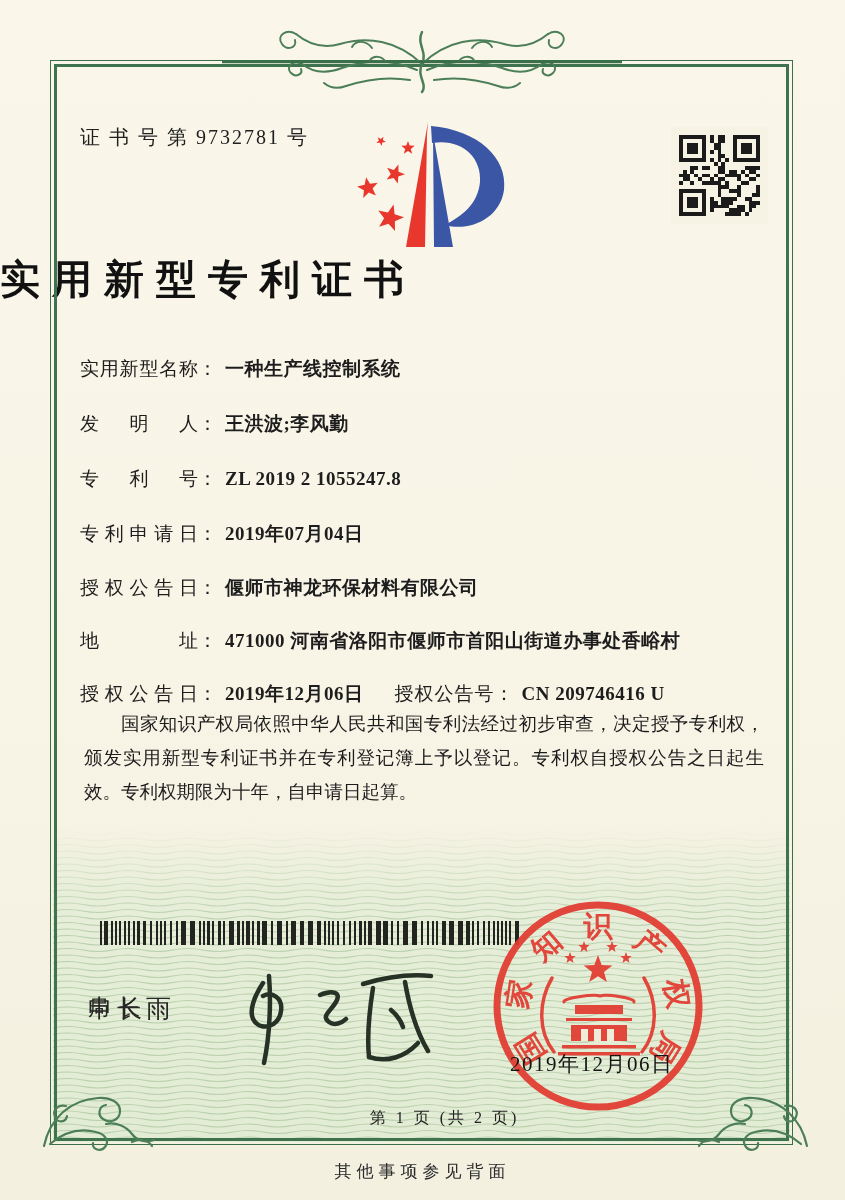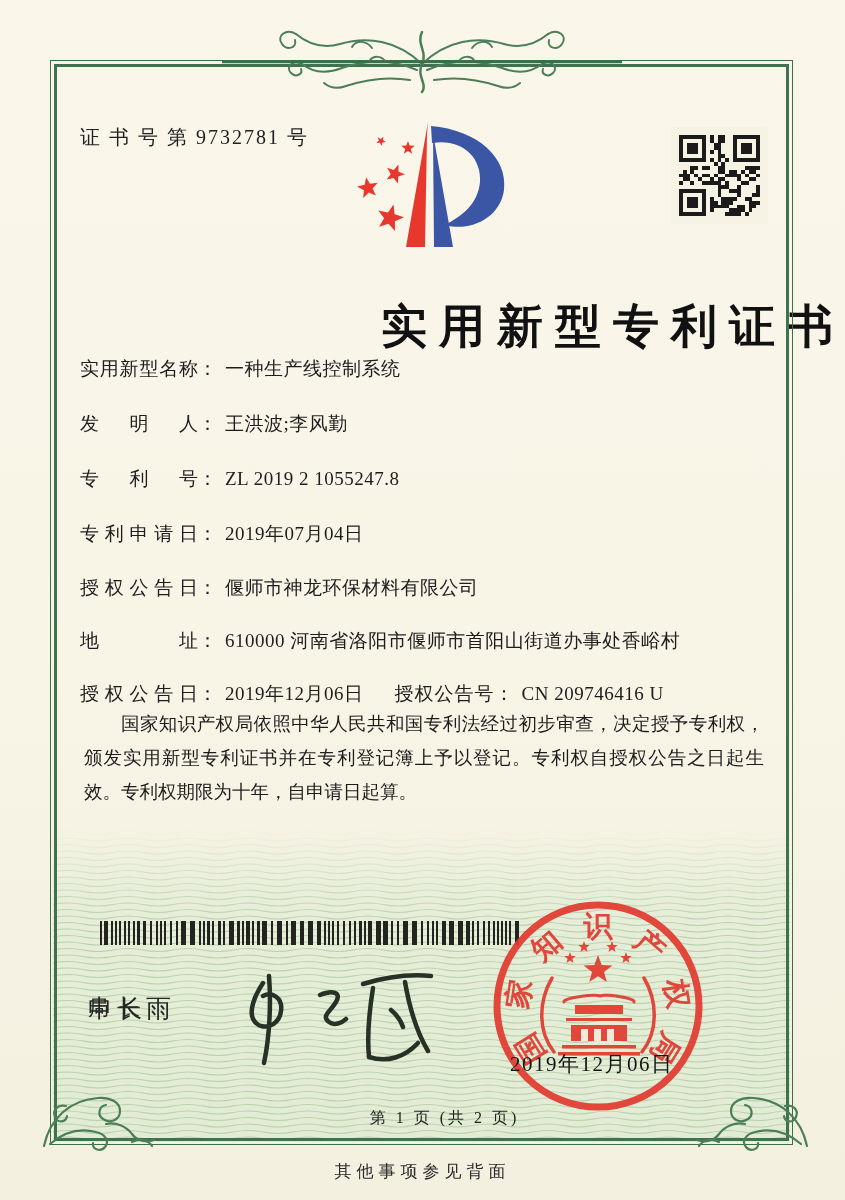--- a/index.html
+++ b/index.html
@@ -26,32 +26,32 @@
   }
   .wave-band svg{
     -webkit-mask-image:linear-gradient(to bottom,transparent 0,#000 95px);
     mask-image:linear-gradient(to bottom,transparent 0,#000 95px);
   }
   
   .cert-no{left:80px;top:124px;font-size:20px;letter-spacing:2px;color:#1f1f1f;}
   .qr{left:671px;top:127px;width:97px;height:97px;}
   .logo{left:328px;top:116px;width:205px;height:138px;}
   .title{
-    left:0;right:0;top:252px;text-align:right;
-    font-size:46px;font-weight:700;letter-spacing:12px;color:#111;margin-top:44px;
+    left:0;right:0;top:252px;text-align:left;
+    font-size:40px;font-weight:700;letter-spacing:12px;color:#111;
   }
   
   .field{left:80px;font-size:19px;white-space:nowrap;color:#1d1d1d;}
   .flabel{
     display:inline-block;width:118px;
     text-align:justify;text-align-last:justify;-moz-text-align-last:justify;
     vertical-align:bottom;
   }
   .colon{display:inline-block;margin-right:8px;}
-  .fvalue{letter-spacing:.5px;}
+  .fvalue{letter-spacing:.5px;font-weight:bold;}
   .flabel2{display:inline-block;margin-left:31px;letter-spacing:1px;}
   
   .body-text{
     left:80px;top:703px;width:688px;font-size:18.5px;line-height:34px;
     text-align:justify;color:#1c1c1c;
   }
   .body-text p{margin:4px;text-indent:2em;}
   
   .barcode{left:100px;top:921px;width:420px;height:24px;z-index:3;}
   .sig-title{left:88px;top:994px;font-size:21px;letter-spacing:10px;z-index:3;}
@@ -413,21 +413,21 @@
 <div class="abs field" style="top:466px">
   <span class="flabel">专利号</span><span class="colon">：</span><span class="fvalue">ZL 2019 2 1055247.8</span>
 </div>
 <div class="abs field" style="top:521px">
   <span class="flabel">专利申请日</span><span class="colon">：</span><span class="fvalue">2019年07月04日</span>
 </div>
 <div class="abs field" style="top:575px">
   <span class="flabel">授权公告日</span><span class="colon">：</span><span class="fvalue">偃师市神龙环保材料有限公司</span>
 </div>
 <div class="abs field" style="top:628px">
-  <span class="flabel">地址</span><span class="colon">：</span><span class="fvalue">610000 河南省洛阳市偃师市首阳山街道办事处香峪村</span>
+  <span class="flabel">地址</span><span class="colon">：</span><span class="fvalue">471000 河南省洛阳市偃师市首阳山街道办事处香峪村</span>
 </div>
 <div class="abs field" style="top:681px">
   <span class="flabel">授权公告日</span><span class="colon">：</span><span class="fvalue">2019年12月06日</span><span class="flabel2">授权公告号</span><span class="colon">：</span><span class="fvalue">CN 209746416 U</span>
 </div>
 
 <div class="abs body-text">
   <p>国家知识产权局依照中华人民共和国专利法经过初步审查，决定授予专利权，颁发实用新型专利证书并在专利登记簿上予以登记。专利权自授权公告之日起生效。专利权期限为十年，自申请日起算。</p>
 </div>
 
 <svg class="abs barcode" id="barcode" viewBox="0 0 420 24">

